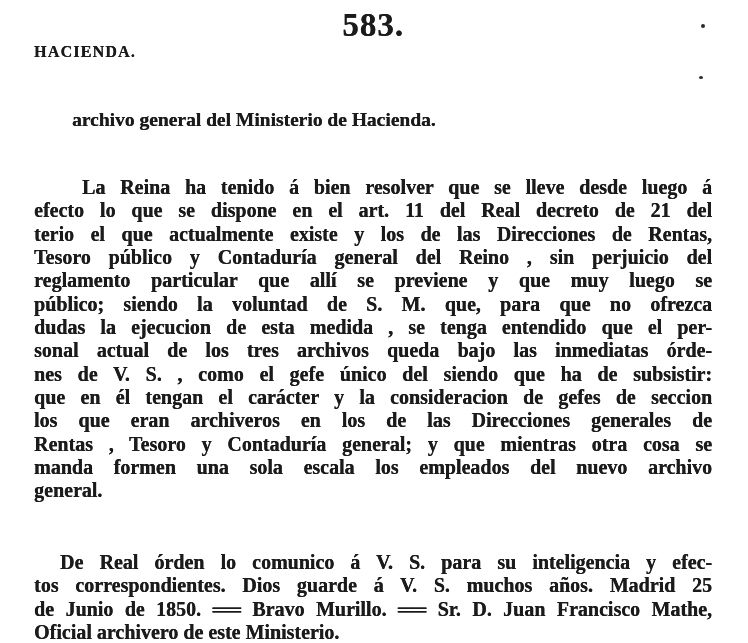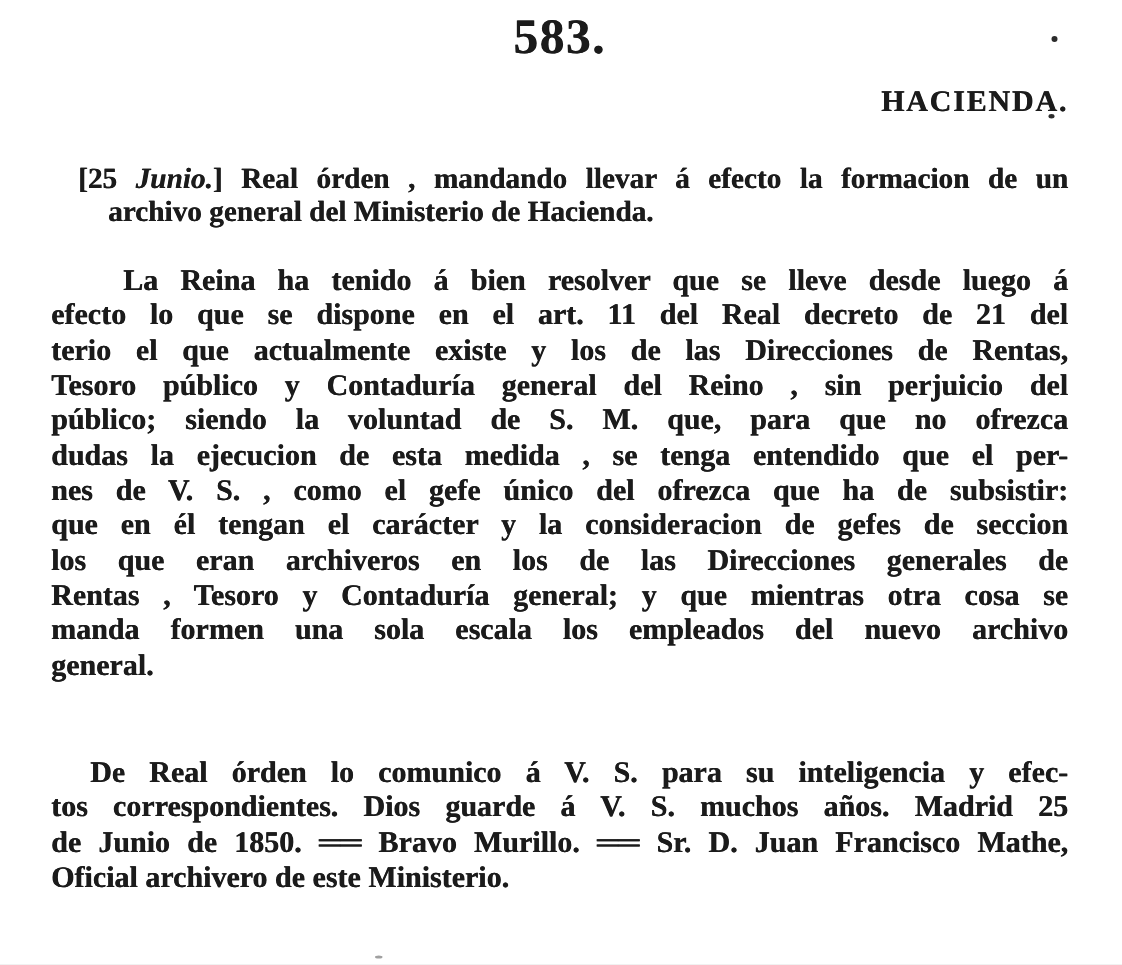--- a/index.html
+++ b/index.html
@@ -17,23 +17,23 @@
   .entry-number {
     position: absolute;
     top: 9px; left: 34px; width: 678px;
     text-align: center;
     font-size: 33px;
     line-height: 1;
     letter-spacing: 1px;
   }
   .section-title {
     position: absolute;
-    top: 58px; left: 34px; width: 678px;
-    text-align: right;
-    font-size: 20px;
+    top: 44px; left: 34px; width: 678px;
+    text-align: left;
+    font-size: 16px;
     line-height: 1;
     letter-spacing: 1.2px;
   }
   .summary {
     position: absolute;
     top: 109px; left: 34px; width: 678px;
     font-size: 19.5px;
     line-height: 22px;
   }
   .summary-l1 {
@@ -70,32 +70,33 @@
 </head>
 <body>
 
 <div class="page">
 
   <div class="entry-number">583.</div>
 
   <div class="section-title">HACIENDA.</div>
 
   <div class="summary">
-    <div class="summary-l1"><span>[25 </span><span class="italic">Junio.</span><span>] Real órden , mandando llevar á efecto la formacion de un</span></div>
     <div class="summary-l2">archivo general del Ministerio de Hacienda.</div>
   </div>
 
   <div class="body-text">
     <div class="bl ind-lg">La Reina ha tenido á bien resolver que se lleve desde luego á</div>
     <div class="bl">efecto lo que se dispone en el art. 11 del Real decreto de 21 del</div>
     <div class="bl">terio el que actualmente existe y los de las Direcciones de Rentas,</div>
     <div class="bl">Tesoro público y Contaduría general del Reino , sin perjuicio del</div>
+    <div class="bl">reglamento particular que allí se previene y que muy luego se</div>
     <div class="bl">público; siendo la voluntad de S. M. que, para que no ofrezca</div>
     <div class="bl">dudas la ejecucion de esta medida , se tenga entendido que el per-</div>
-    <div class="bl">nes de V. S. , como el gefe único del ofrezca que ha de subsistir:</div>
+    <div class="bl">sonal actual de los tres archivos queda bajo las inmediatas órde-</div>
+    <div class="bl">nes de V. S. , como el gefe único del siendo que ha de subsistir:</div>
     <div class="bl">que en él tengan el carácter y la consideracion de gefes de seccion</div>
     <div class="bl">los que eran archiveros en los de las Direcciones generales de</div>
     <div class="bl">Rentas , Tesoro y Contaduría general; y que mientras otra cosa se</div>
     <div class="bl">manda formen una sola escala los empleados del nuevo archivo</div>
     <div class="bl last">general.</div>
 
     <div class="bl ind-sm">De Real órden lo comunico á V. S. para su inteligencia y efec-</div>
     <div class="bl">tos correspondientes. Dios guarde á V. S. muchos años. Madrid 25</div>
     <div class="bl">de Junio de 1850. ══ Bravo Murillo. ══ Sr. D. Juan Francisco Mathe,</div>
     <div class="bl last">Oficial archivero de este Ministerio.</div>

